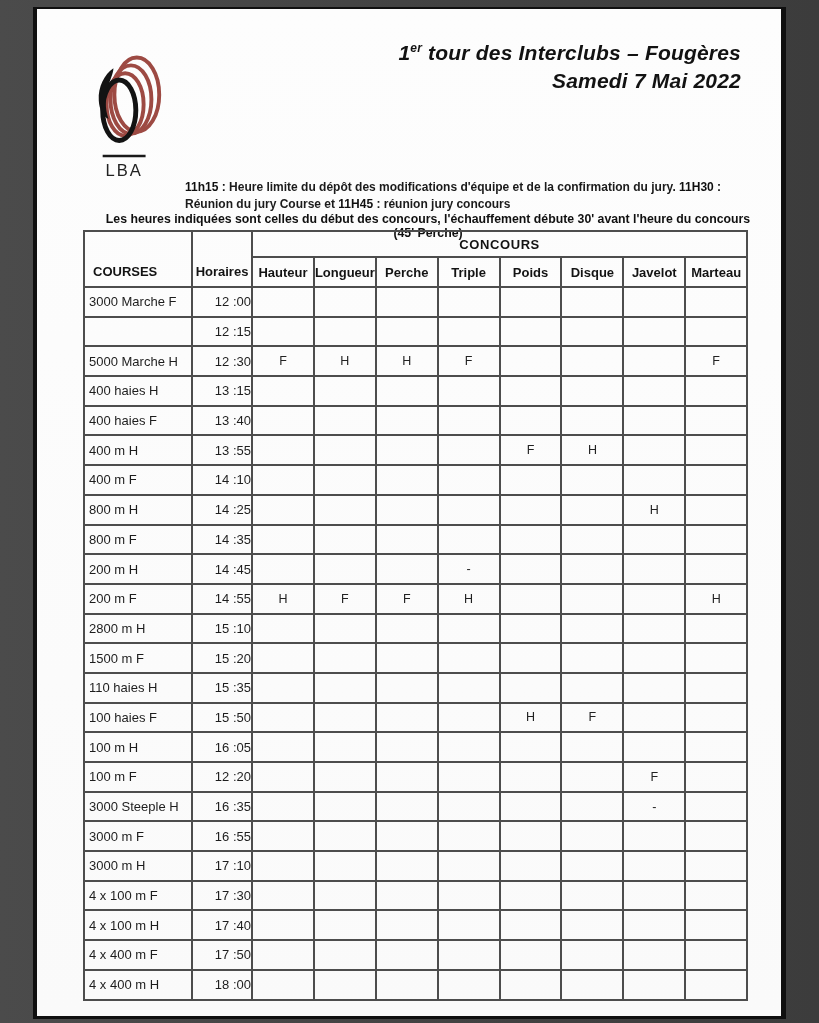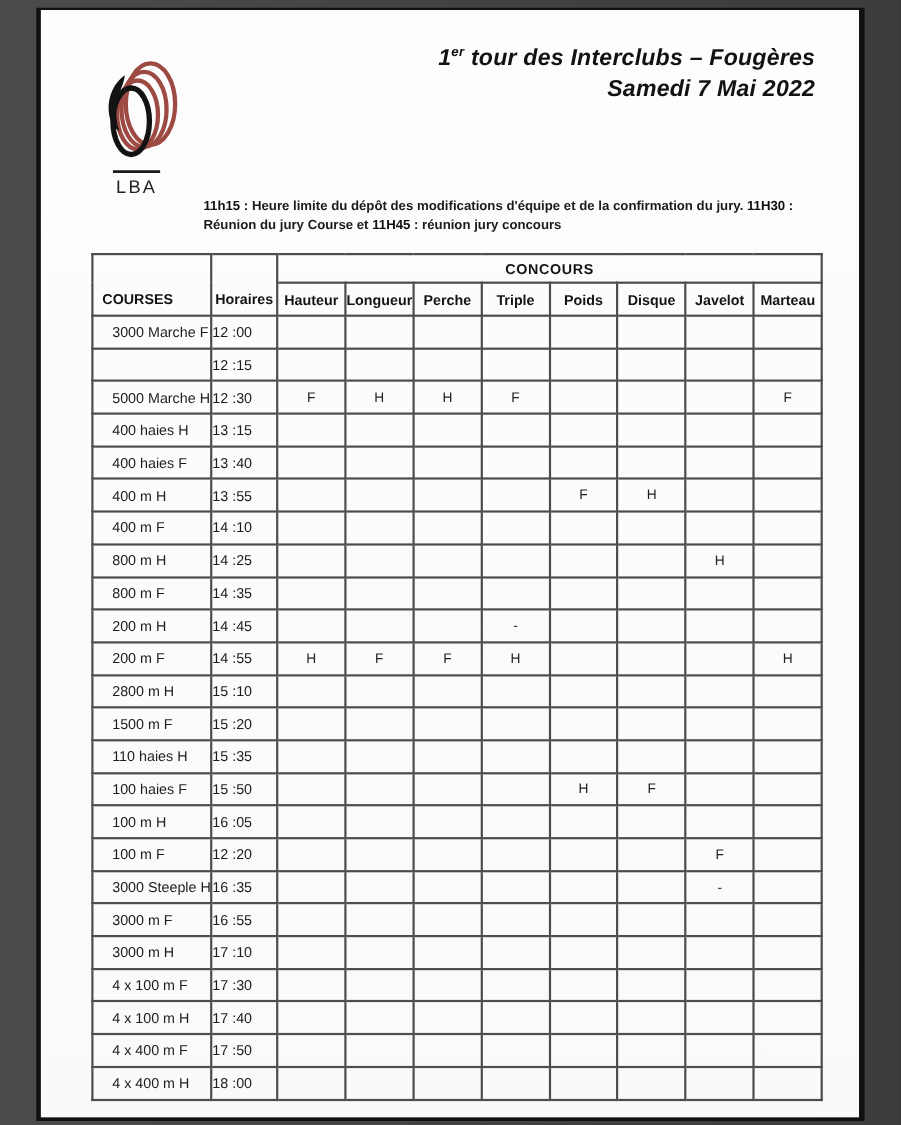--- a/index.html
+++ b/index.html
@@ -42,22 +42,22 @@
   .sched col.c-time{width:60px;}
   .sched col.c-ev{width:61.9px;}
   .sched th,.sched td{border:2px solid #4d4d4d;padding:0;overflow:hidden;white-space:nowrap;}
   .sched th{font-size:13px;font-weight:700;color:#131313;}
   .sched th.group{height:24px;text-align:center;letter-spacing:.6px;}
   .sched tr.evrow th{height:28px;text-align:center;}
   .sched th.corner{vertical-align:bottom;padding-bottom:7px;}
   .sched th.course-h{text-align:left;padding-left:8px;}
   .sched th.time-h{text-align:center;}
   .sched td{height:27.7px;font-size:13px;}
-  .sched td.course{text-align:left;padding-left:17px;}
-  .sched td.time{text-align:left;}
+  .sched td.course{text-align:left;padding-left:4px;}
+  .sched td.time{text-align:right;}
   .sched td.ev{text-align:center;font-size:12.5px;color:#222;}
 </style>
 </head>
 <body>
 
 <div class="screen">
   <div class="page">
 
     <svg class="logo" viewBox="0 0 80 132" xmlns="http://www.w3.org/2000/svg">
       <ellipse cx="48" cy="41" rx="23" ry="38" fill="none" stroke="#9d4a43" stroke-width="4"></ellipse>
@@ -71,20 +71,21 @@
 
     <div class="title">
       <div><span>1</span><sup>er</sup><span> tour des Interclubs – Fougères</span></div>
       <div>Samedi 7 Mai 2022</div>
     </div>
 
     <div class="notes">
       <div><b>11h15 :</b><span> Heure limite du dépôt des modifications d'équipe et de la confirmation du jury. </span><b>11H30 :</b></div>
       <div><span>Réunion du jury Course et </span><b>11H45</b><span> : réunion jury concours</span></div>
     </div>
+    <div class="note3">Les heures indiquées sont celles du début des concours, l'échauffement débute 30' avant l'heure du concours (45' Perche)</div>
 
     <table class="sched">
       <colgroup>
         <col class="c-course">
           <col class="c-time">
         <col class="c-ev">
           <col class="c-ev">
           <col class="c-ev">
           <col class="c-ev">
         <col class="c-ev">

